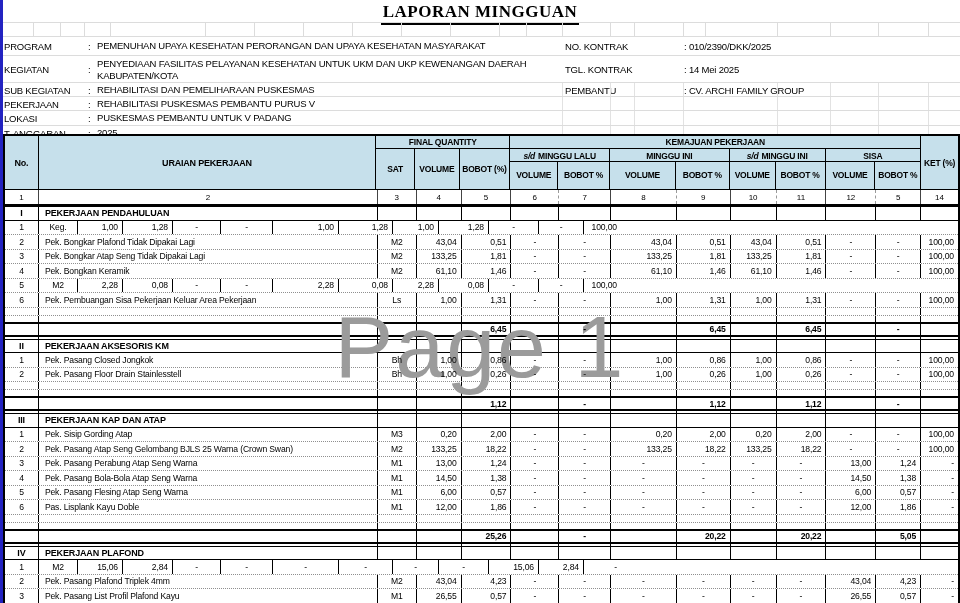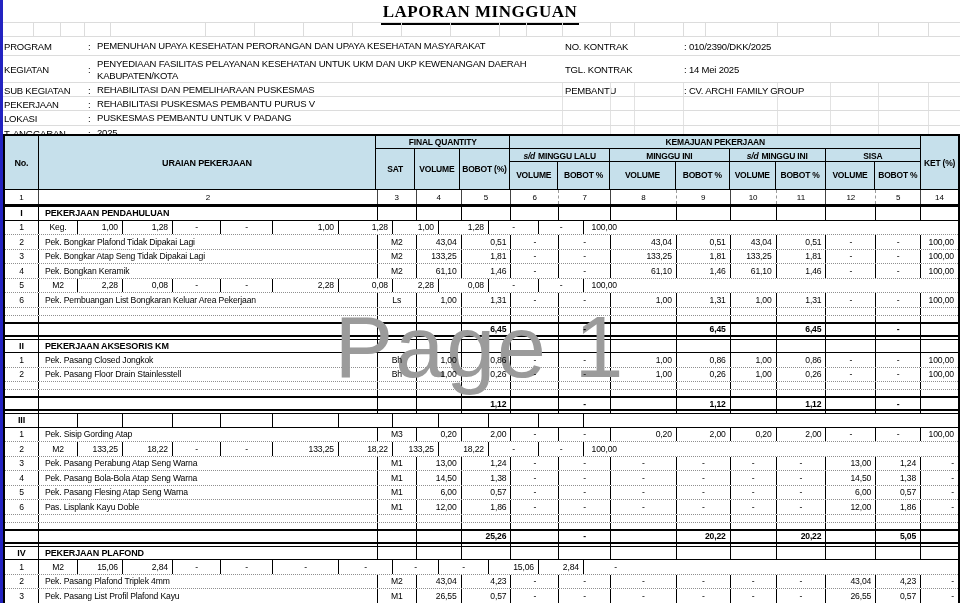--- a/index.html
+++ b/index.html
@@ -472,21 +472,21 @@
         </div>
         <div class="dc al-r" style="width: 37px;">
           <span>100,00</span>
         </div>
       </div>
       <div class="drow item" style="height: 14.5px;">
         <div class="dc al-c" style="width: 34px;">
           <span>6</span>
         </div>
         <div class="dc al-l" style="width: 340px;">
-          <span>Pek. Pembuangan List Bongkaran Keluar Area Pekerjaan</span>
+          <span>Pek. Pembuangan Sisa Pekerjaan Keluar Area Pekerjaan</span>
         </div>
         <div class="dc al-c" style="width: 39px;">
           <span>Ls</span>
         </div>
         <div class="dc al-r" style="width: 45px;">
           <span>1,00</span>
         </div>
         <div class="dc al-r" style="width: 50px;">
           <span>1,31</span>
         </div>
@@ -771,20 +771,23 @@
         <div class="dc al-r" style="width: 46px;"></div>
         <div class="dc al-r" style="width: 50px;"></div>
         <div class="dc al-r" style="width: 50px;"></div>
         <div class="dc al-r" style="width: 45px;"></div>
         <div class="dc al-r" style="width: 37px;"></div>
       </div>
       <div class="drow sechead" style="height: 14.5px;">
         <div class="dc al-c" style="width: 34px;">
           <span>III</span>
         </div>
+        <div class="dc al-l" style="width: 340px;">
+          <span>PEKERJAAN KAP DAN ATAP</span>
+        </div>
         <div class="dc al-c" style="width: 39px;"></div>
         <div class="dc al-r" style="width: 45px;"></div>
         <div class="dc al-r" style="width: 50px;"></div>
         <div class="dc al-r" style="width: 48px;"></div>
         <div class="dc al-r" style="width: 52px;"></div>
         <div class="dc al-r" style="width: 66px;"></div>
         <div class="dc al-r" style="width: 54px;"></div>
         <div class="dc al-r" style="width: 46px;"></div>
         <div class="dc al-r" style="width: 50px;"></div>
         <div class="dc al-r" style="width: 50px;"></div>
@@ -831,20 +834,23 @@
         <div class="dc al-c" style="width: 45px;">
           <span>-</span>
         </div>
         <div class="dc al-r" style="width: 37px;">
           <span>100,00</span>
         </div>
       </div>
       <div class="drow item" style="height: 14.5px;">
         <div class="dc al-c" style="width: 34px;">
           <span>2</span>
+        </div>
+        <div class="dc al-l" style="width: 340px;">
+          <span>Pek. Pasang Atap Seng Gelombang BJLS 25 Warna (Crown Swan)</span>
         </div>
         <div class="dc al-c" style="width: 39px;">
           <span>M2</span>
         </div>
         <div class="dc al-r" style="width: 45px;">
           <span>133,25</span>
         </div>
         <div class="dc al-r" style="width: 50px;">
           <span>18,22</span>
         </div>

